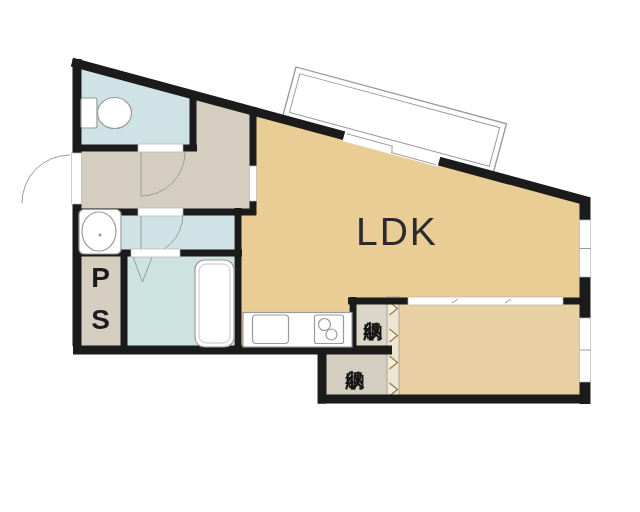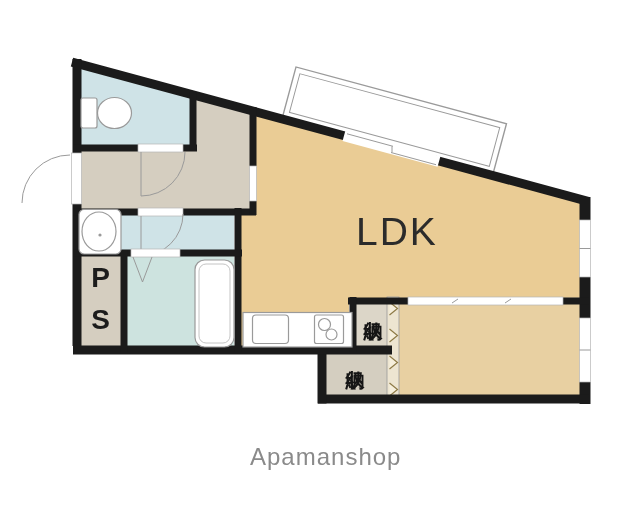--- a/index.html
+++ b/index.html
@@ -159,14 +159,13 @@
         <circle class="fix" cx="331.5" cy="334.5" r="5.5" stroke-width="1"></circle>
       </g>
     </g>
   </g>
 </svg>
 
 <div class="lbl lbl-ldk">LDK</div>
 <div class="lbl lbl-ps">PS</div>
 <div class="lbl lbl-storage lbl-storage-top">収納</div>
 <div class="lbl lbl-storage lbl-storage-bottom">収納</div>
-<div class="lbl lbl-brand">Apamanshop</div>
 </div>
 
 </body></html>

